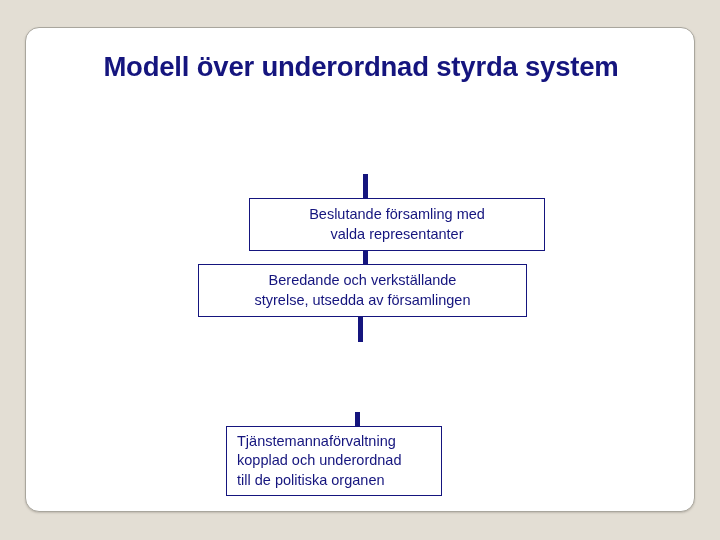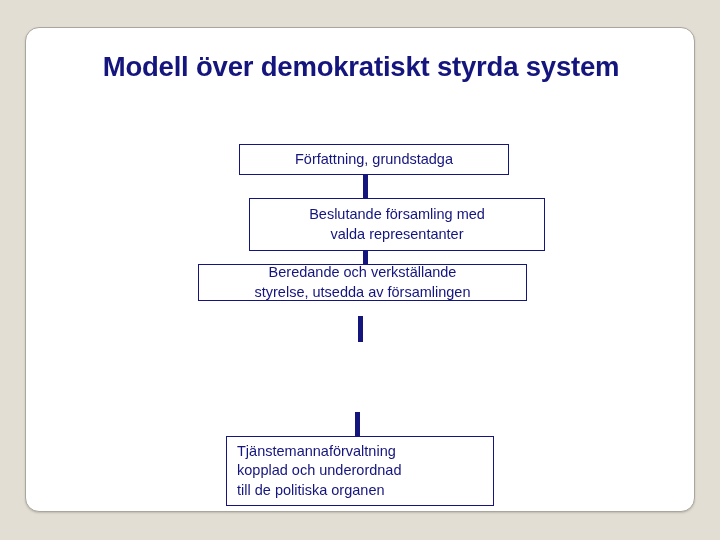--- a/index.html
+++ b/index.html
@@ -61,52 +61,49 @@
   .node-box .node-text {
     display: block;
     white-space: pre-line;
   }
   .node-center .node-text { text-align: center; }
   .node-left  .node-text { text-align: left; padding-left: 10px; }
 
   
   #node-1 { left: 213px; top: 116px; width: 270px; height: 31px; }
   #node-2 { left: 223px; top: 170px; width: 296px; height: 53px; }
-  #node-3 { left: 172px; top: 236px; width: 329px; height: 37px; }
+  #node-3 { left: 172px; top: 236px; width: 329px; height: 53px; }
   #node-4 { left: 128px; top: 313px; width: 408px; height: 72px; }
-  #node-5 { left: 200px; top: 408px; width: 268px; height: 70px; }
+  #node-5 { left: 200px; top: 398px; width: 216px; height: 70px; }
 
   .connector {
     position: absolute;
     background: #15157e;
     width: 5px;
     z-index: 1;
   }
   #connector-1 { left: 337px; top: 146px; height: 25px; }
   #connector-2 { left: 337px; top: 222px; height: 15px; }
   #connector-3 { left: 332px; top: 288px; height: 26px; }
   #connector-4 { left: 329px; top: 384px; height: 27px; }
 </style>
 </head>
 <body>
 
 <div id="slide-card">
 
-  <div id="slide-title">Modell över demokratiskt styrda system</div>
+  <div id="slide-title">Modell över underordnad styrda system</div>
 
   <div id="diagram">
 
     <div class="connector" id="connector-1"></div>
     <div class="connector" id="connector-2"></div>
     <div class="connector" id="connector-3"></div>
     <div class="connector" id="connector-4"></div>
 
-    <div class="node-box node-center" id="node-1">
-      <span class="node-text">Författning, grundstadga</span>
-    </div>
 
     <div class="node-box node-center" id="node-2">
       <span class="node-text">Beslutande församling med
 valda representanter</span>
     </div>
 
     <div class="node-box node-center" id="node-3">
       <span class="node-text">Beredande och verkställande
 styrelse, utsedda av församlingen</span>
     </div>

